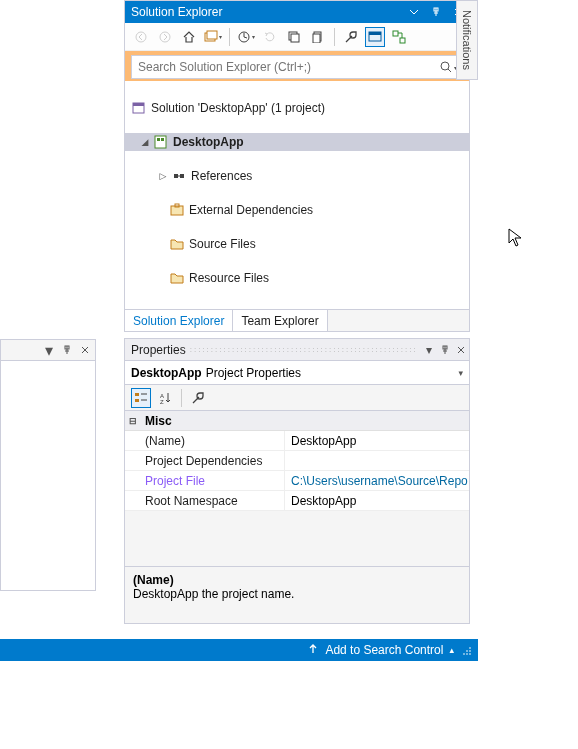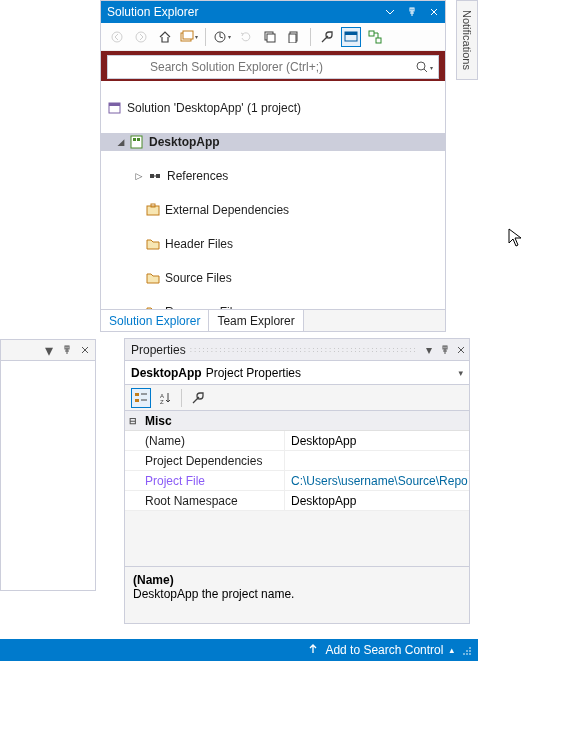--- a/index.html
+++ b/index.html
@@ -2,34 +2,34 @@
 <html><head>
 <meta charset="utf-8">
 <style>
   * { box-sizing: border-box; font-family: "Segoe UI", Arial, sans-serif; }
   body { margin: 0; background: #fff; width: 578px; height: 749px; position: relative; overflow: hidden; }
   .canvas { position: absolute; left: 0; top: 0; width: 578px; height: 749px; }
 
   .panel { position: absolute; border: 1px solid #cccedb; background: #f5f5f5; }
 
   
-  .sol-panel { left: 100px; top: 0; width: 346px; height: 332px; background: #7f1d1d; }
+  .sol-panel { left: 124px; top: 0; width: 346px; height: 332px; background: #fdba74; }
   .titlebar { height: 22px; background: #007acc; color: #fff; display: flex; align-items: center; font-size: 12px; padding-left: 6px; }
   .titlebar .spacer { flex: 1; }
   .title-btn { width: 22px; height: 22px; display: flex; align-items: center; justify-content: center; color: #fff; }
   .title-btn svg { width: 10px; height: 10px; }
 
   .toolbar { height: 28px; display: flex; align-items: center; padding: 0 6px; gap: 4px; border-bottom: 1px solid #eee; background:#fdfdfd; }
   .tbtn { width: 20px; height: 20px; display: flex; align-items: center; justify-content: center; position: relative; }
   .tbtn.disabled { opacity: 0.4; }
   .tbtn.active { border: 1px solid #007acc; background: #e6f0fa; }
   .tsep { width: 1px; height: 18px; background: #ccc; margin: 0 2px; }
   .dd-caret { font-size: 6px; color: #555; margin-left: 1px; }
 
-  .searchbox { margin: 4px 6px; height: 24px; border: 1px solid #cccedb; display: flex; align-items: center; background: #fff; padding-left: 36px; }
+  .searchbox { margin: 4px 6px; height: 24px; border: 1px solid #cccedb; display: flex; align-items: center; background: #fff; }
   .searchbox input { flex: 1; border: none; outline: none; font-size: 12px; padding: 0 6px; color: #333; background: transparent; }
   .searchbox .srch { width: 28px; display: flex; align-items: center; justify-content: center; border-left: 0; }
 
   .tree { font-size: 12px; color: #1e1e1e; padding: 2px 0; }
   .trow { height: 18px; display: flex; align-items: center; white-space: nowrap; margin-top: 16px; }
   .trow.selected { background: #cccedb; }
   .expander { width: 12px; height: 12px; display: inline-flex; align-items: center; justify-content: center; color: #555; font-size: 9px; margin-right: 2px;}
   .ticon { width: 16px; height: 16px; display: inline-flex; align-items: center; justify-content: center; margin-right: 4px; }
   .tlabel.bold { font-weight: 600; }
 
@@ -217,28 +217,20 @@
       <span class="tlabel">References</span>
     </div>
     <div class="trow" style="padding-left:44px">
       <span class="ticon">
               <svg width="16" height="16" viewBox="0 0 16 16">
                 <rect x="2" y="4" width="12" height="9" fill="#f7e6b3" stroke="#c27d1a"></rect>
                 <rect x="6" y="2" width="4" height="3" fill="none" stroke="#c27d1a"></rect>
               </svg>
             </span>
       <span class="tlabel">External Dependencies</span>
-    </div>
-    <div class="trow" style="padding-left:44px">
-      <span class="ticon">
-              <svg width="16" height="16" viewBox="0 0 16 16">
-                <path d="M2 4 L6 4 L8 6 L14 6 L14 13 L2 13 Z" fill="#f7e6b3" stroke="#c27d1a"></path>
-              </svg>
-            </span>
-      <span class="tlabel">Header Files</span>
     </div>
     <div class="trow" style="padding-left:44px">
       <span class="ticon">
               <svg width="16" height="16" viewBox="0 0 16 16">
                 <path d="M2 4 L6 4 L8 6 L14 6 L14 13 L2 13 Z" fill="#f7e6b3" stroke="#c27d1a"></path>
               </svg>
             </span>
       <span class="tlabel">Source Files</span>
     </div>
     <div class="trow" style="padding-left:44px">

